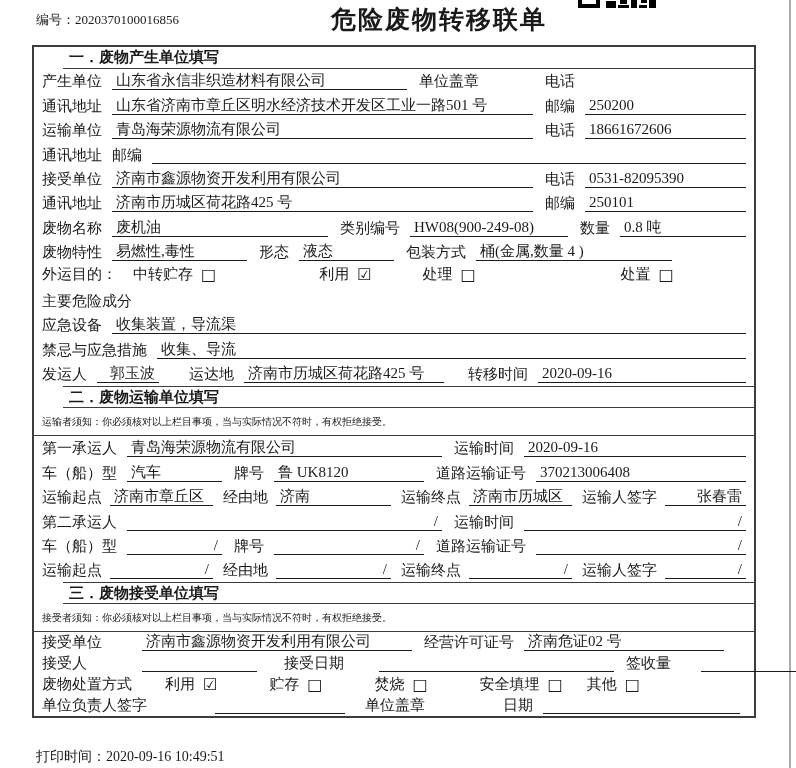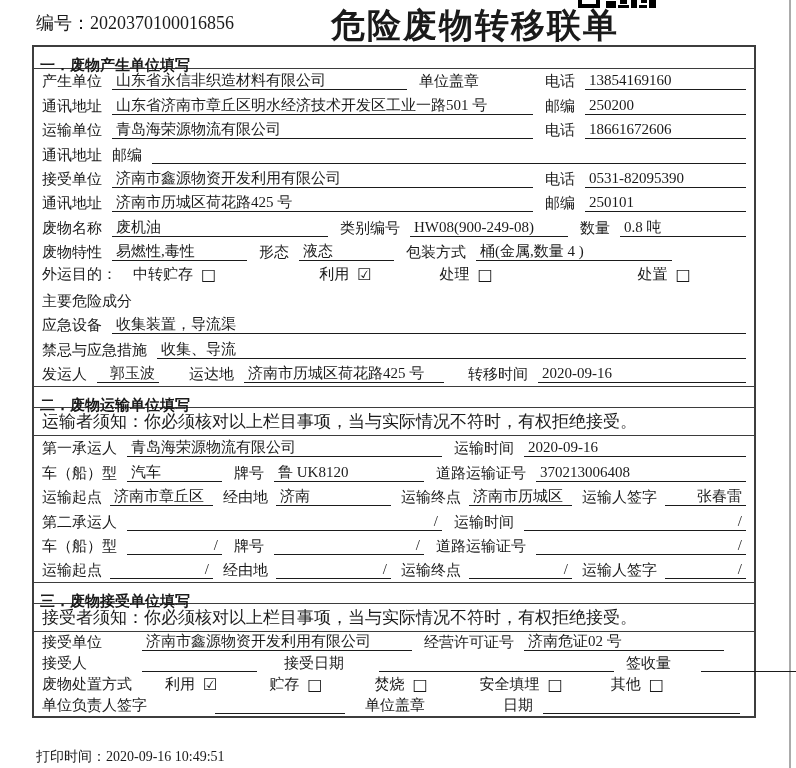--- a/index.html
+++ b/index.html
@@ -1,30 +1,30 @@
 <!DOCTYPE html>
 <html><head>
 <meta charset="utf-8">
 <style>
   * { box-sizing: border-box; }
   html,body { margin:0; padding:0; }
   body {
     width:796px; height:768px; background:#ffffff; position:relative; overflow:hidden;
     font-family:"Liberation Serif","DejaVu Serif",serif; color:#1a1a1a;
   }
-  .serial { position:absolute; left:36px; top:11px; font-size:18px; white-space:nowrap; }
-  .title  { position:absolute; left:331px; top:3px; font-size:34px; font-weight:bold; letter-spacing:2px; white-space:nowrap; }
+  .serial { position:absolute; left:36px; top:11px; font-size:13px; white-space:nowrap; }
+  .title  { position:absolute; left:331px; top:3px; font-size:25px; font-weight:bold; letter-spacing:2px; white-space:nowrap; }
   .qr     { position:absolute; left:578px; top:0; }
   .edge   { position:absolute; left:789px; top:0; width:2px; height:768px; background:#ababab; }
 
   .formtable { position:absolute; left:32px; top:45px; width:724px; border:2px solid #3d3d3d; background:#fff; }
 
-  .hd { height:22px; line-height:21px; font-weight:bold; font-size:15px; padding:8px 6px; border-bottom:1px solid #3d3d3d; }
+  .hd { height:22px; line-height:21px; font-weight:bold; font-size:15px; padding:0 6px; border-bottom:1px solid #3d3d3d;margin-left:29px; }
   .hd.topline { border-top:1px solid #3d3d3d; }
-  .notice { height:28px; line-height:27px; font-size:17px; padding:0 8px; border-bottom:1px solid #3d3d3d; white-space:nowrap; }
+  .notice { height:28px; line-height:27px; font-size:10px; padding:0 8px; border-bottom:1px solid #3d3d3d; white-space:nowrap; }
 
   .row { display:flex; align-items:flex-end; height:24.4px; padding:0 8px 3px 8px; font-size:15px; }
   .row3 { height:21px; padding-bottom:2px; }
   .lbl { white-space:nowrap; margin-right:10px; flex:none; line-height:17px; }
   .val { border-bottom:1px solid #1b1b1b; white-space:nowrap; overflow:hidden; padding:0 4px;
          margin-right:12px; flex:none; line-height:17px; min-height:17px; }
   .grow { flex:1 1 auto; margin-right:0; }
   .ctr { text-align:right; }
   .opt { display:inline-flex; align-items:center; white-space:nowrap; line-height:17px; }
   .opt .name { margin-right:8px; }
@@ -57,21 +57,20 @@
 
 <div class="formtable">
 
   <div class="hd">一．废物产生单位填写</div>
 
   <div class="row">
     <span class="lbl">产生单位</span>
     <span class="val" style="width:295px">山东省永信非织造材料有限公司</span>
     <span class="lbl" style="margin-right:0">单位盖章</span>
     <span class="lbl" style="margin-left:66px">电话</span>
-    <span class="val grow">13854169160</span>
   </div>
 
   <div class="row">
     <span class="lbl">通讯地址</span>
     <span class="val" style="width:421px">山东省济南市章丘区明水经济技术开发区工业一路501 号</span>
     <span class="lbl">邮编</span>
     <span class="val grow">250200</span>
   </div>
 
   <div class="row">
@@ -122,21 +121,21 @@
   <div class="row" style="align-items:center">
     <span class="lbl">外运目的：</span>
     <span class="opt" style="margin-left:6px">
       <span class="name">中转贮存</span>
       <span class="box">□</span>
     </span>
     <span class="opt" style="margin-left:103px">
       <span class="name">利用</span>
       <span class="box">☑</span>
     </span>
-    <span class="opt" style="margin-left:68px">
+    <span class="opt" style="margin-left:51px">
       <span class="name">处理</span>
       <span class="box">□</span>
     </span>
     <span class="opt" style="margin-left:145px">
       <span class="name">处置</span>
       <span class="box">□</span>
     </span>
   </div>
 
   <div class="row">
@@ -249,21 +248,21 @@
       <span class="box">□</span>
     </span>
     <span class="opt" style="margin-left:52px">
       <span class="name">焚烧</span>
       <span class="box">□</span>
     </span>
     <span class="opt" style="margin-left:52px">
       <span class="name">安全填埋</span>
       <span class="box">□</span>
     </span>
-    <span class="opt" style="margin-left:48px">
+    <span class="opt" style="margin-left:24px">
       <span class="name">其他</span>
       <span class="box">□</span>
     </span>
   </div>
 
   <div class="row row3">
     <span class="lbl">单位负责人签字</span>
     <span class="val" style="width:130px;margin-left:58px"></span>
     <span class="lbl" style="margin-left:8px;margin-right:0">单位盖章</span>
     <span class="lbl" style="margin-left:78px">日期</span>

